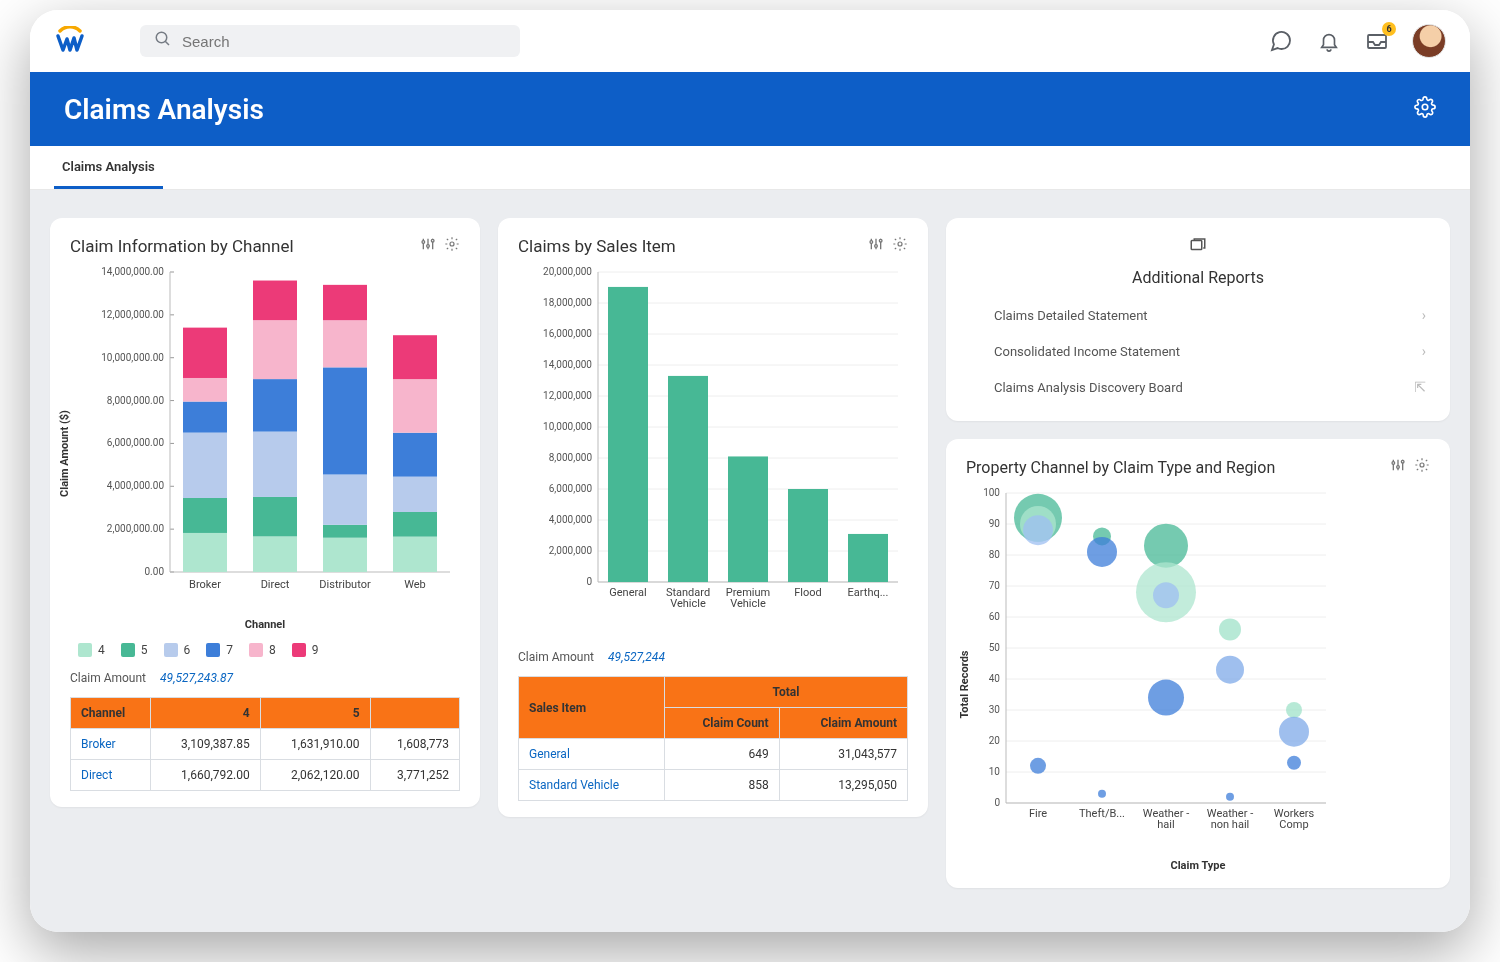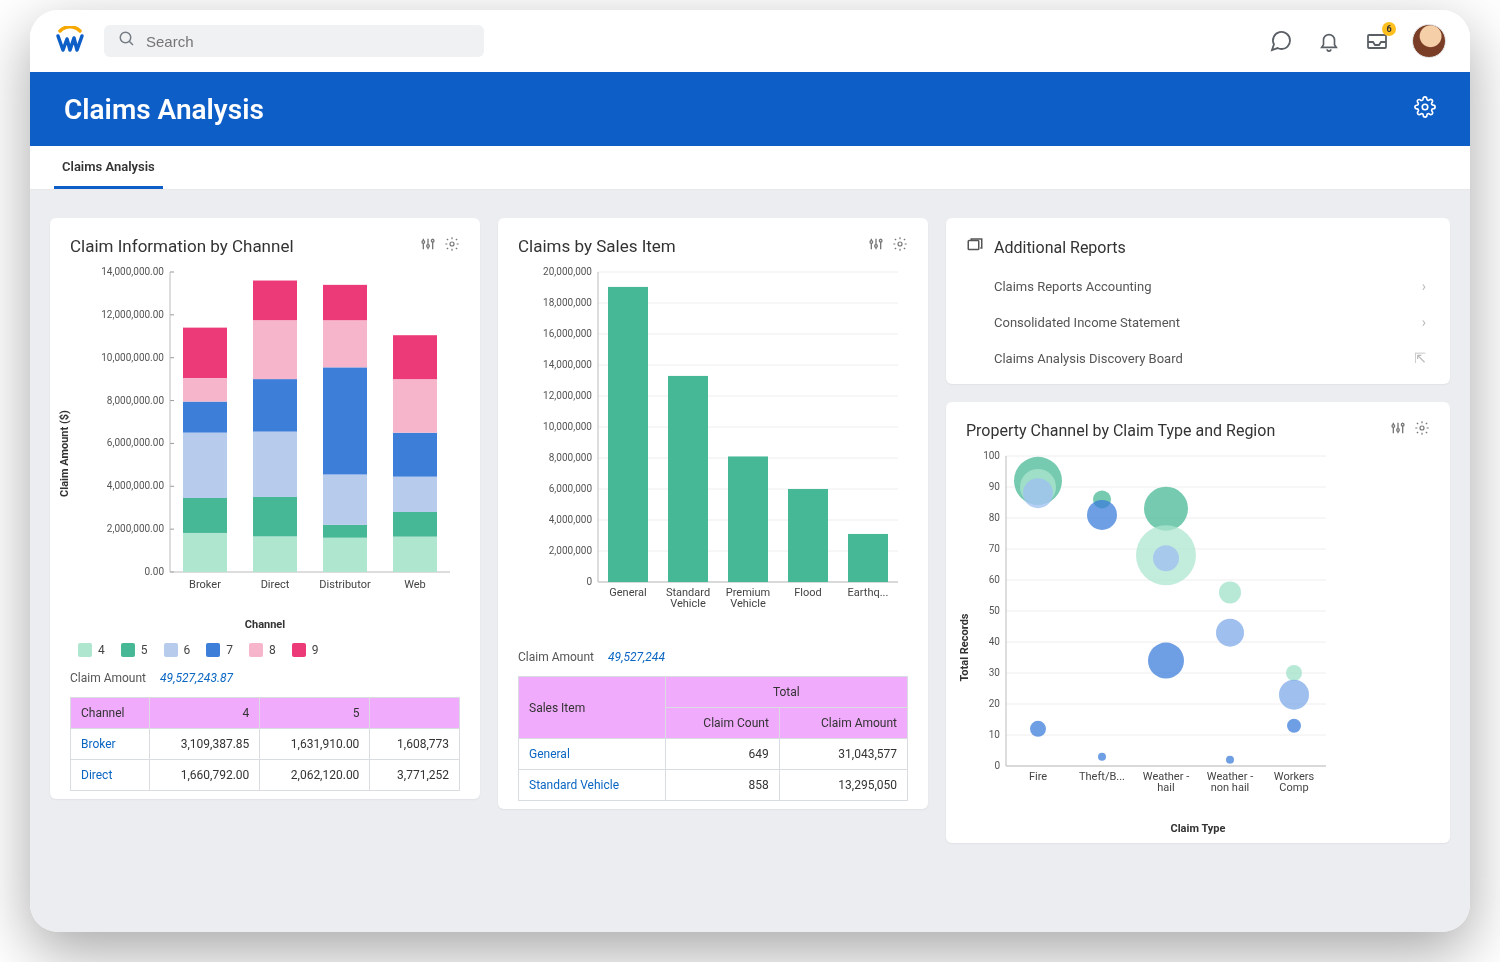--- a/index.html
+++ b/index.html
@@ -1,56 +1,56 @@
 <!DOCTYPE html>
 <html><head>
 <meta charset="utf-8">
 <style>
 * { box-sizing: border-box; margin: 0; padding: 0; }
 body { font-family: -apple-system, BlinkMacSystemFont, "Segoe UI", Roboto, sans-serif; background: #fff; overflow: hidden; }
 .window { width: 1500px; height: 962px; margin: 0 auto; position: relative; }
 .frame { position: absolute; left: 30px; top: 10px; right: 30px; bottom: 30px; border-radius: 28px; background: #fff; box-shadow: 0 20px 60px rgba(0,0,0,.35); overflow: hidden; }
 .topbar { height: 62px; display: flex; align-items: center; padding: 0 24px; gap: 18px; background: #fff; }
 .logo { width: 32px; height: 32px; display: flex; align-items: center; justify-content: center; }
-.searchbox { flex: 0 0 380px; height: 32px; background: #f0f1f3; border-radius: 6px; display: flex; align-items: center; padding: 0 14px; gap: 10px; color: #767c84; }
+.searchbox { flex: 0 0 380px; height: 32px; background: #f0f1f3; border-radius: 6px; display: flex; align-items: center; padding: 0 14px; gap: 10px; color: #767c84; margin-left: 36px; }
 .searchbox input { border: none; background: transparent; outline: none; font-size: 15px; flex: 1; color: #333; }
 .top-spacer { flex: 1; }
 .topicons { display: flex; align-items: center; gap: 22px; }
 .topicon { width: 26px; height: 26px; display: flex; align-items: center; justify-content: center; color: #5a5f66; position: relative; }
 .badge { position: absolute; top: -6px; right: -6px; background: #ffbf1f; color: #333; border-radius: 8px; font-size: 9px; padding: 0 4px; min-width: 14px; height: 14px; display: flex; align-items: center; justify-content: center; font-weight: 700; }
 .avatar { width: 34px; height: 34px; border-radius: 50%; background: radial-gradient(circle at 55% 35%, #f5cfa8 0 38%, #7a3d26 42% 100%); border:1px solid #e0e0e0;}
 .bluebar { background: #0d5ec7; color: #fff; height: 74px; display: flex; align-items: center; padding: 0 34px; justify-content: space-between; }
 .bluebar h1 { font-size: 28px; font-weight: 600; }
 .tabbar { background: #fff; border-bottom: 1px solid #e8e8e8; padding: 0 24px; height: 44px; display: flex; align-items: flex-end; }
 .tab { padding: 12px 8px; font-size: 13px; font-weight: 600; color: #333; border-bottom: 3px solid transparent; }
 .tab.active { border-bottom-color: #0d5ec7; }
 .content { background: #ebedf0; padding: 28px 20px; height: calc(100% - 62px - 74px - 44px); overflow: auto; display: grid; grid-template-columns: 430px 430px 1fr; gap: 18px; align-items: start; }
-.card { background: #fff; border-radius: 6px; padding: 18px 20px 8px; box-shadow: 0 1px 2px rgba(0,0,0,.05); }
+.card { background: #fff; border-radius: 12px; padding: 18px 20px 16px; box-shadow: 0 1px 2px rgba(0,0,0,.05); }
 .card-head { display: flex; align-items: center; justify-content: space-between; margin-bottom: 6px; }
 .card-title { font-size: 17px; font-weight: 400; color: #333; }
 .card-icons { display: flex; gap: 8px; color: #777; }
 .chart-wrap { position: relative; }
 .axis-label-y { position: absolute; left: -6px; top: 50%; transform: translateX(-50%) rotate(-90deg); transform-origin: center; font-size: 11px; font-weight: 700; color: #333; white-space: nowrap; }
 .axis-label-x { text-align: center; font-size: 11px; font-weight: 700; margin-top: 2px; color: #333; }
 svg .tick-text { font-size: 10px; fill: #555; }
 svg .tick-label { font-size: 11px; fill: #444; }
 .legend { display: flex; flex-wrap: wrap; gap: 10px 16px; margin-top: 12px; padding-left: 8px; }
 .legend-item { display: flex; align-items: center; gap: 6px; font-size: 12px; color: #444; }
 .swatch { width: 14px; height: 14px; border-radius: 2px; }
 .sum-row { display: flex; align-items: center; gap: 14px; font-size: 12px; margin-top: 14px; }
 .sum-label { color: #555; }
 .sum-val { color: #0a66c2; font-style: italic; }
 table.dtab { width: 100%; border-collapse: collapse; margin-top: 12px; font-size: 12px; }
 table.dtab th, table.dtab td { border: 1px solid #d9dde2; padding: 8px 10px; }
-table.dtab th { background: #f0abfc; font-weight: 400; color: #333; text-align: left; }
+table.dtab th { background: #f97316; font-weight: 700; color: #333; text-align: left; }
 table.dtab td { color: #333; }
 table.dtab td.num { text-align: right; }
 table.dtab td.link, table.dtab a { color: #0a66c2; }
 .rightcol { display: flex; flex-direction: column; gap: 18px; }
-.report-head { display: flex; align-items: center; gap: 10px; font-size: 16px; color: #333; margin-bottom: 10px; }
+.report-head { display: flex; align-items: center; gap: 10px; font-size: 16px; color: #333; margin-bottom: 10px; flex-direction: column; }
 .report-item { display: flex; justify-content: space-between; align-items: center; padding: 10px 4px 10px 28px; font-size: 13px; color: #555; }
 .report-item .chev { color: #bbb; font-size: 14px; }
 .salesitem-table th.center { text-align:center; }
 .salesitem-table td.link { color:#0a66c2; }
 </style>
 </head>
 <body>
 
 <div class="window">
   <div class="frame">
@@ -327,21 +327,21 @@
         <div class="card">
           <div class="report-head">
             <span><svg width="18" height="18" viewBox="0 0 24 24" stroke="#555" fill="none" stroke-width="2">
                   <rect x="3" y="6" width="14" height="12" rx="1"></rect>
                   <path d="M7 6V4h14v12h-2"></path>
                 </svg></span>
             <span>Additional Reports</span>
           </div>
           <div id="reports-list">
               <div class="report-item">
-                <span>Claims Reports Accounting</span>
+                <span>Claims Detailed Statement</span>
                 <span class="chev">›</span>
               </div>
               <div class="report-item">
                 <span>Consolidated Income Statement</span>
                 <span class="chev">›</span>
               </div>
               <div class="report-item">
                 <span>Claims Analysis Discovery Board</span>
                 <span class="chev">⇱</span>
               </div>

